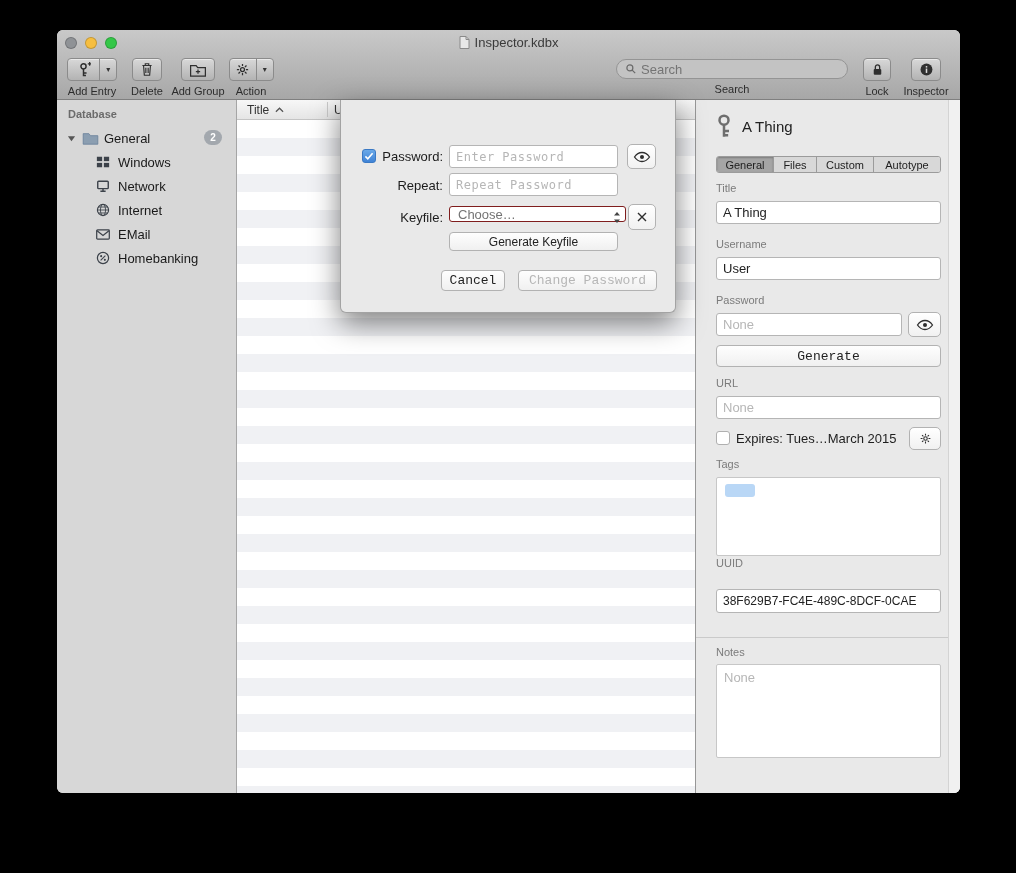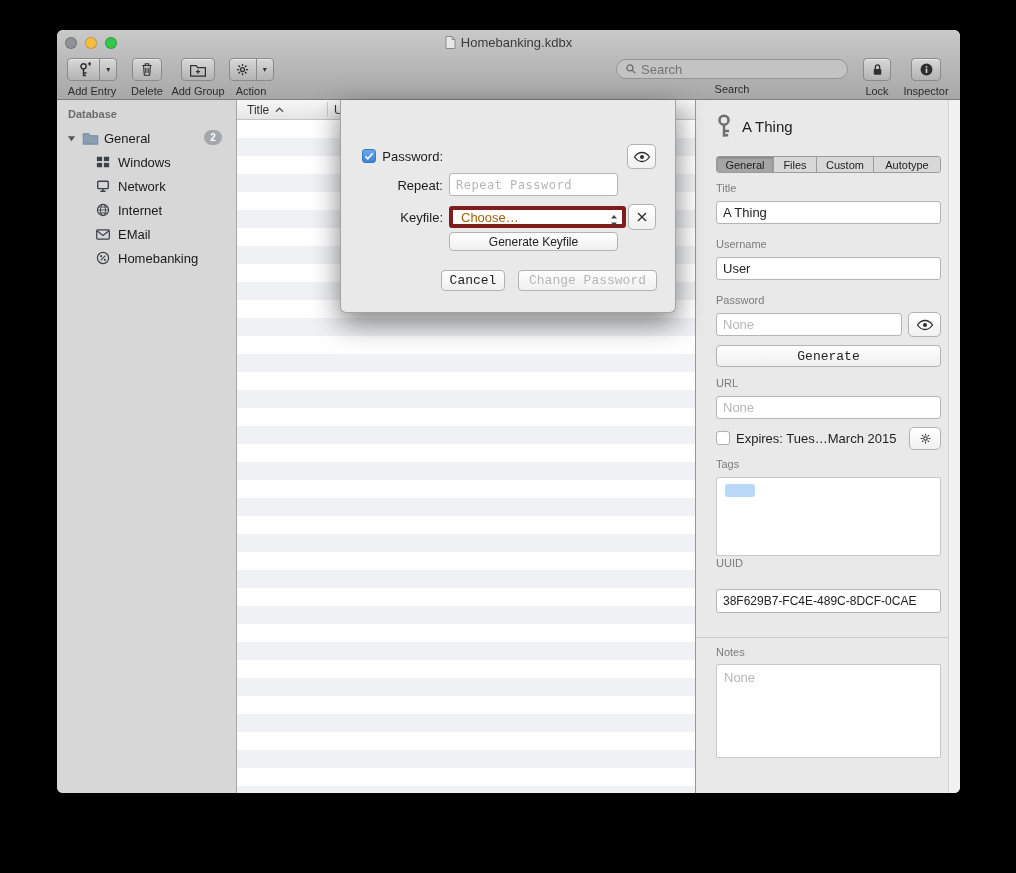--- a/index.html
+++ b/index.html
@@ -96,22 +96,22 @@
     position:absolute; border:1px solid #b2b2b2; border-radius:5px;
     background:linear-gradient(#ffffff,#f1f1f1); display:flex; align-items:center; justify-content:center;
     color:#333; cursor:default;
   }
   .checkbox {
     position:absolute; width:14px; height:14px; border-radius:3px; border:1px solid #3a79c4;
     background:linear-gradient(#6aa9e8,#3f83d6); display:flex; align-items:center; justify-content:center;
   }
   .checkbox.empty { background:#fff; border:1px solid #b0b0b0; }
   .popup {
-    position:absolute; height:22px; border:4px solid #7f1d1d; border-radius:3px; background:#fff;
-    font-size:13px; color:#a16207; display:flex; align-items:center; padding:0 20px 0 8px;
+    position:absolute; height:16px; border:1px solid #7f1d1d; border-radius:3px; background:#fff;
+    font-size:13px; color:#737373; display:flex; align-items:center; padding:0 20px 0 8px;
   }
   .popup .stepper { position:absolute; right:4px; top:4px; }
   .btn {
     position:absolute; border:1px solid #b2b2b2; border-radius:4px;
     background:linear-gradient(#fefefe,#f0f0f0); font-size:12px; color:#222;
     display:flex; align-items:center; justify-content:center; cursor:default;
   }
   .btn.lg { font-size:13px;font-family:Liberation Mono, monospace; }
   .btn.disabled { color:#b6b6b6; }
   
@@ -147,21 +147,21 @@
         <span class="light min"></span>
         <span class="light zoom"></span>
       </div>
       <div class="title">
         <span class="icon">
           <svg width="11" height="13" viewBox="0 0 11 13">
               <path d="M1 .5h6l3 3v9H1z" fill="#e8e8e8" stroke="#8a8a8a"></path>
               <path d="M7 .5v3h3" fill="none" stroke="#8a8a8a"></path>
             </svg>
         </span>
-        <span>Homebanking.kdbx</span>
+        <span>Inspector.kdbx</span>
       </div>
     </div>
     <div class="toolbar">
 
       <div class="tb-group" style="left:4px;width:62px;">
         <div class="tb-btn seg" style="width:50px;">
           <span class="seg-main icon">
             <svg width="15" height="16" viewBox="0 0 24 26">
                 <circle cx="12" cy="7" r="4.2" fill="none" stroke="#2f2f2f" stroke-width="2.4"></circle>
                 <path d="M12 11v12M12 18h5M12 22h4" stroke="#2f2f2f" stroke-width="2.4" fill="none"></path>
@@ -418,20 +418,21 @@
   <div class="sheet">
 
     <div class="checkbox" style="left:21px;top:49px;">
       <span class="icon">
         <svg width="10" height="8" viewBox="0 0 12 10">
             <path d="M1.5 5.5l3 3 6-7" fill="none" stroke="#fff" stroke-width="2"></path>
           </svg>
       </span>
     </div>
     <div class="form-label" style="top:49px;">Password:</div>
+    <input class="tfield mono" style="left: 108px; top: 45px; width: 169px;" placeholder="Enter Password">
     <div class="sq-btn" style="left:286px;top:44px;width:29px;height:25px;">
       <span class="icon">
         <svg width="18" height="12" viewBox="0 0 24 16">
             <path d="M2 8c3-4.5 7-6 10-6s7 1.5 10 6c-3 4.5-7 6-10 6S5 12.5 2 8z" fill="none" stroke="#2e2e2e" stroke-width="1.7"></path>
             <circle cx="12" cy="8" r="2.7" fill="#2e2e2e"></circle>
           </svg>
       </span>
     </div>
 
     <div class="form-label" style="top:78px;">Repeat:</div>

